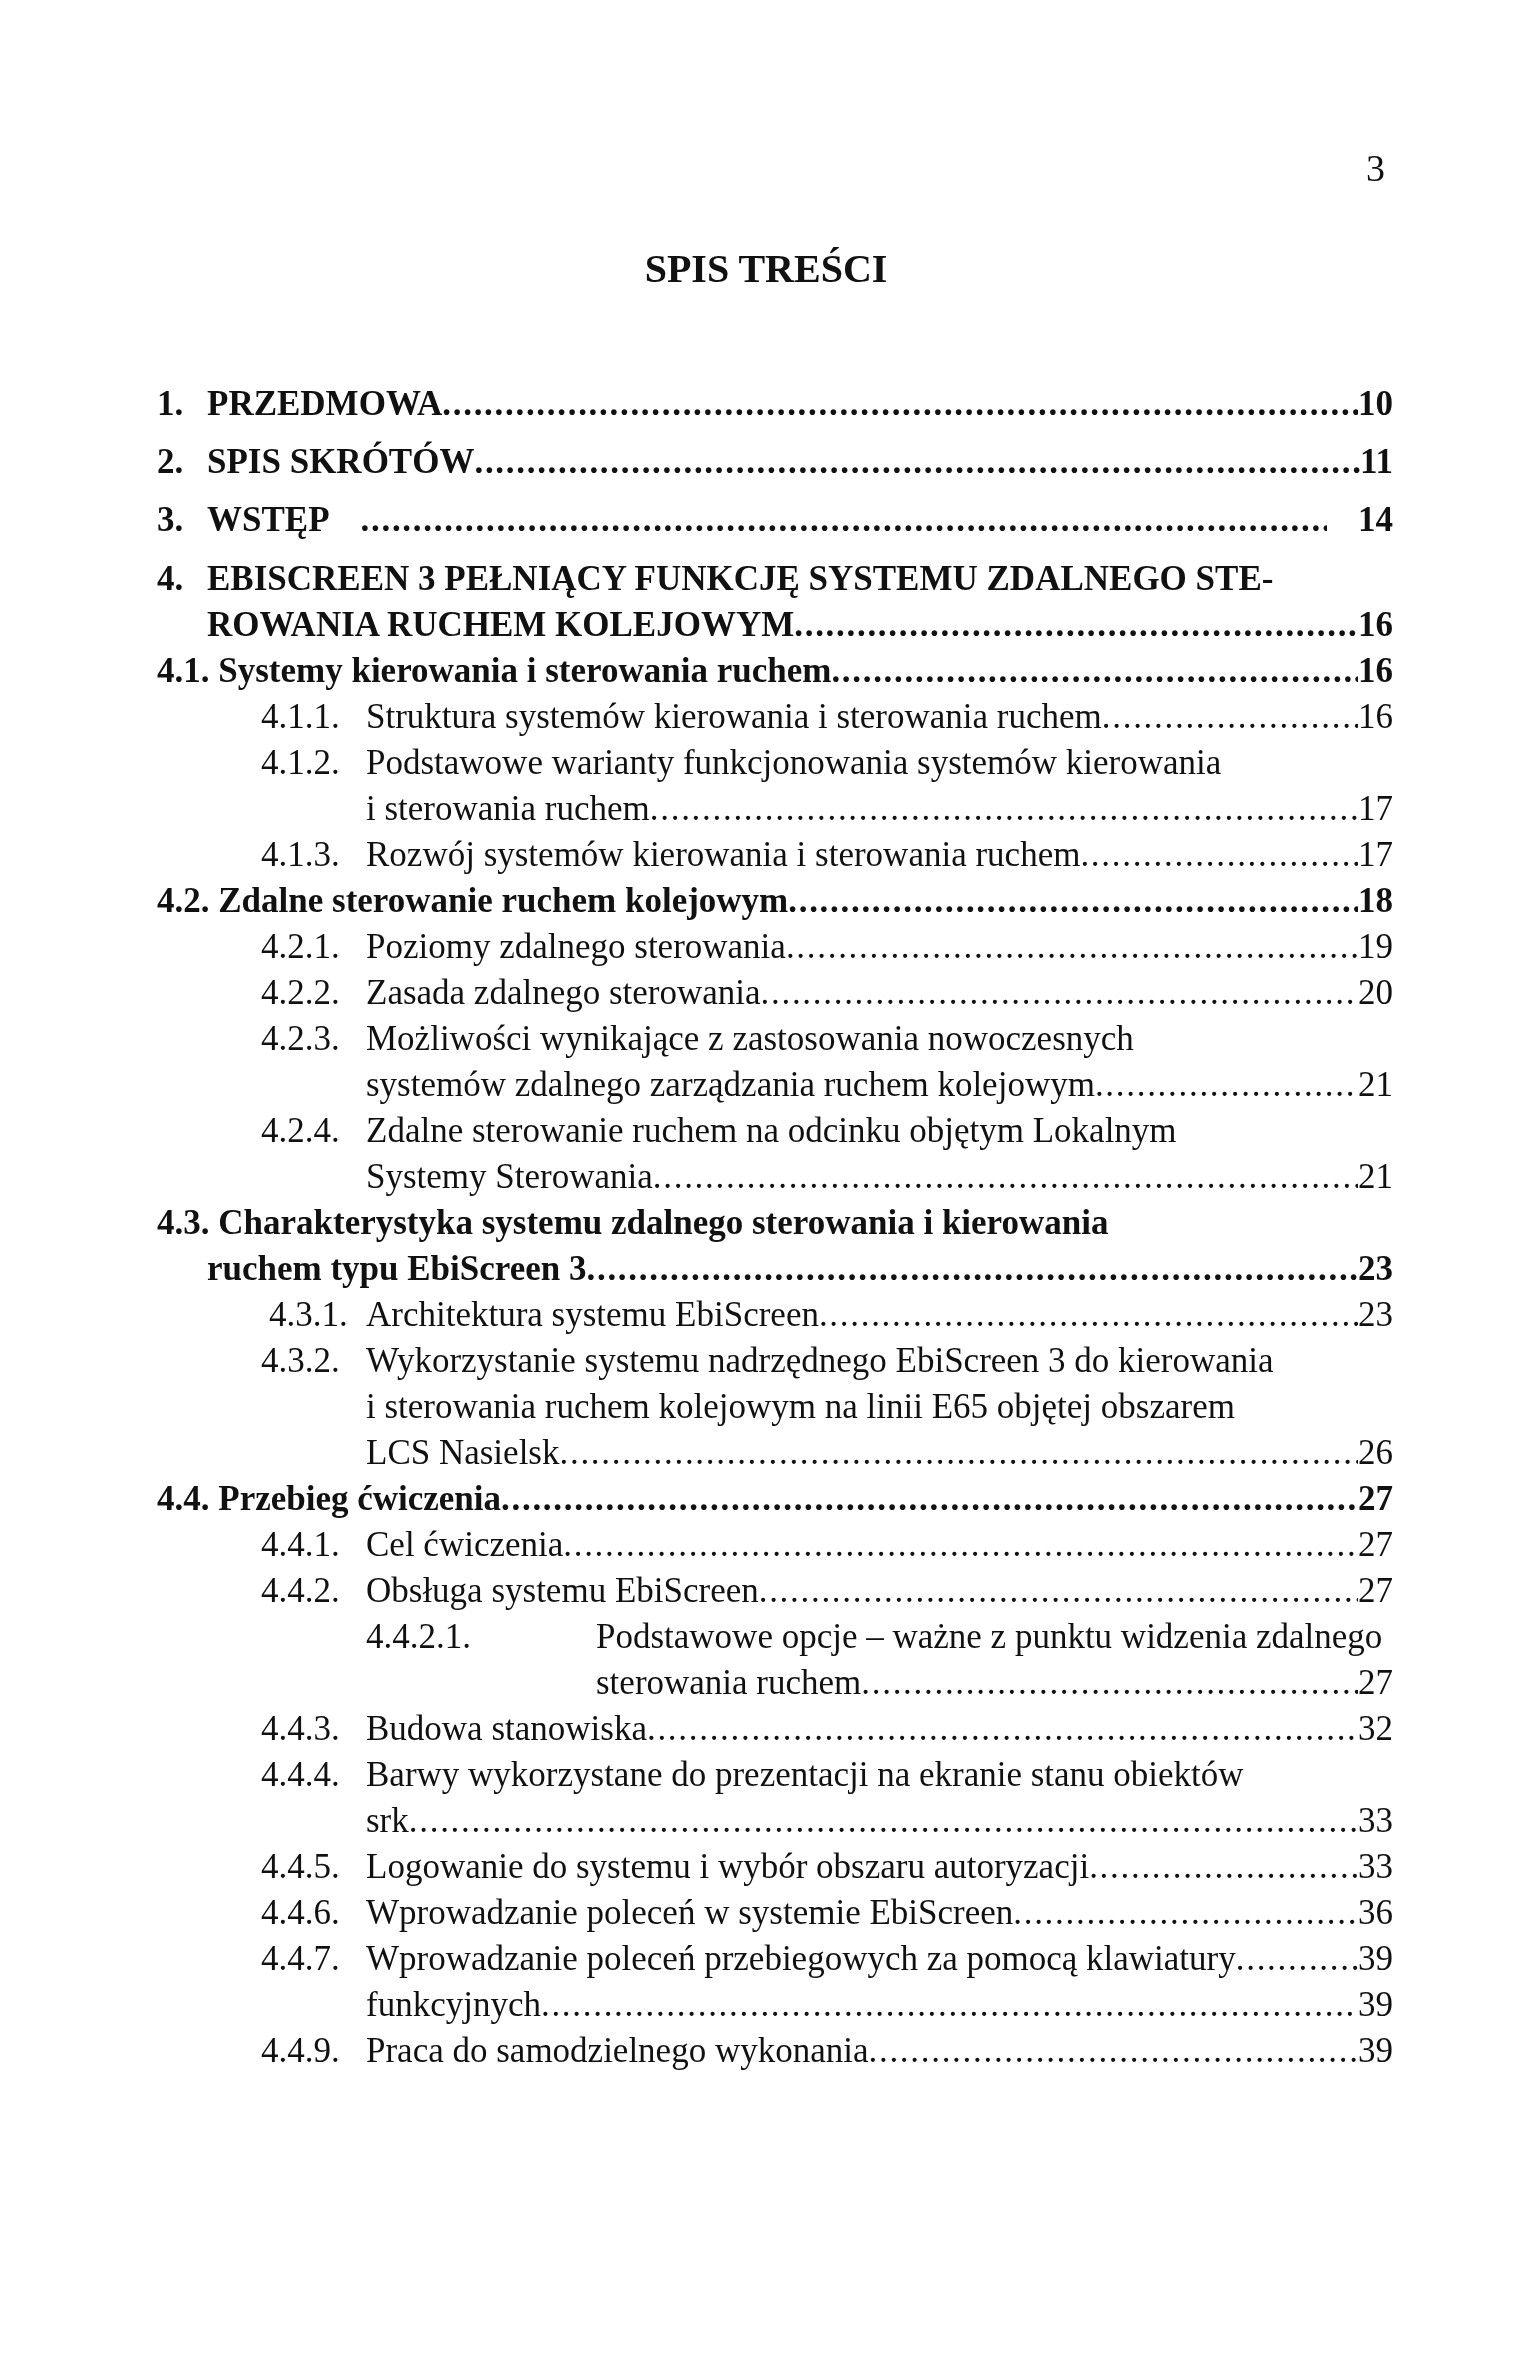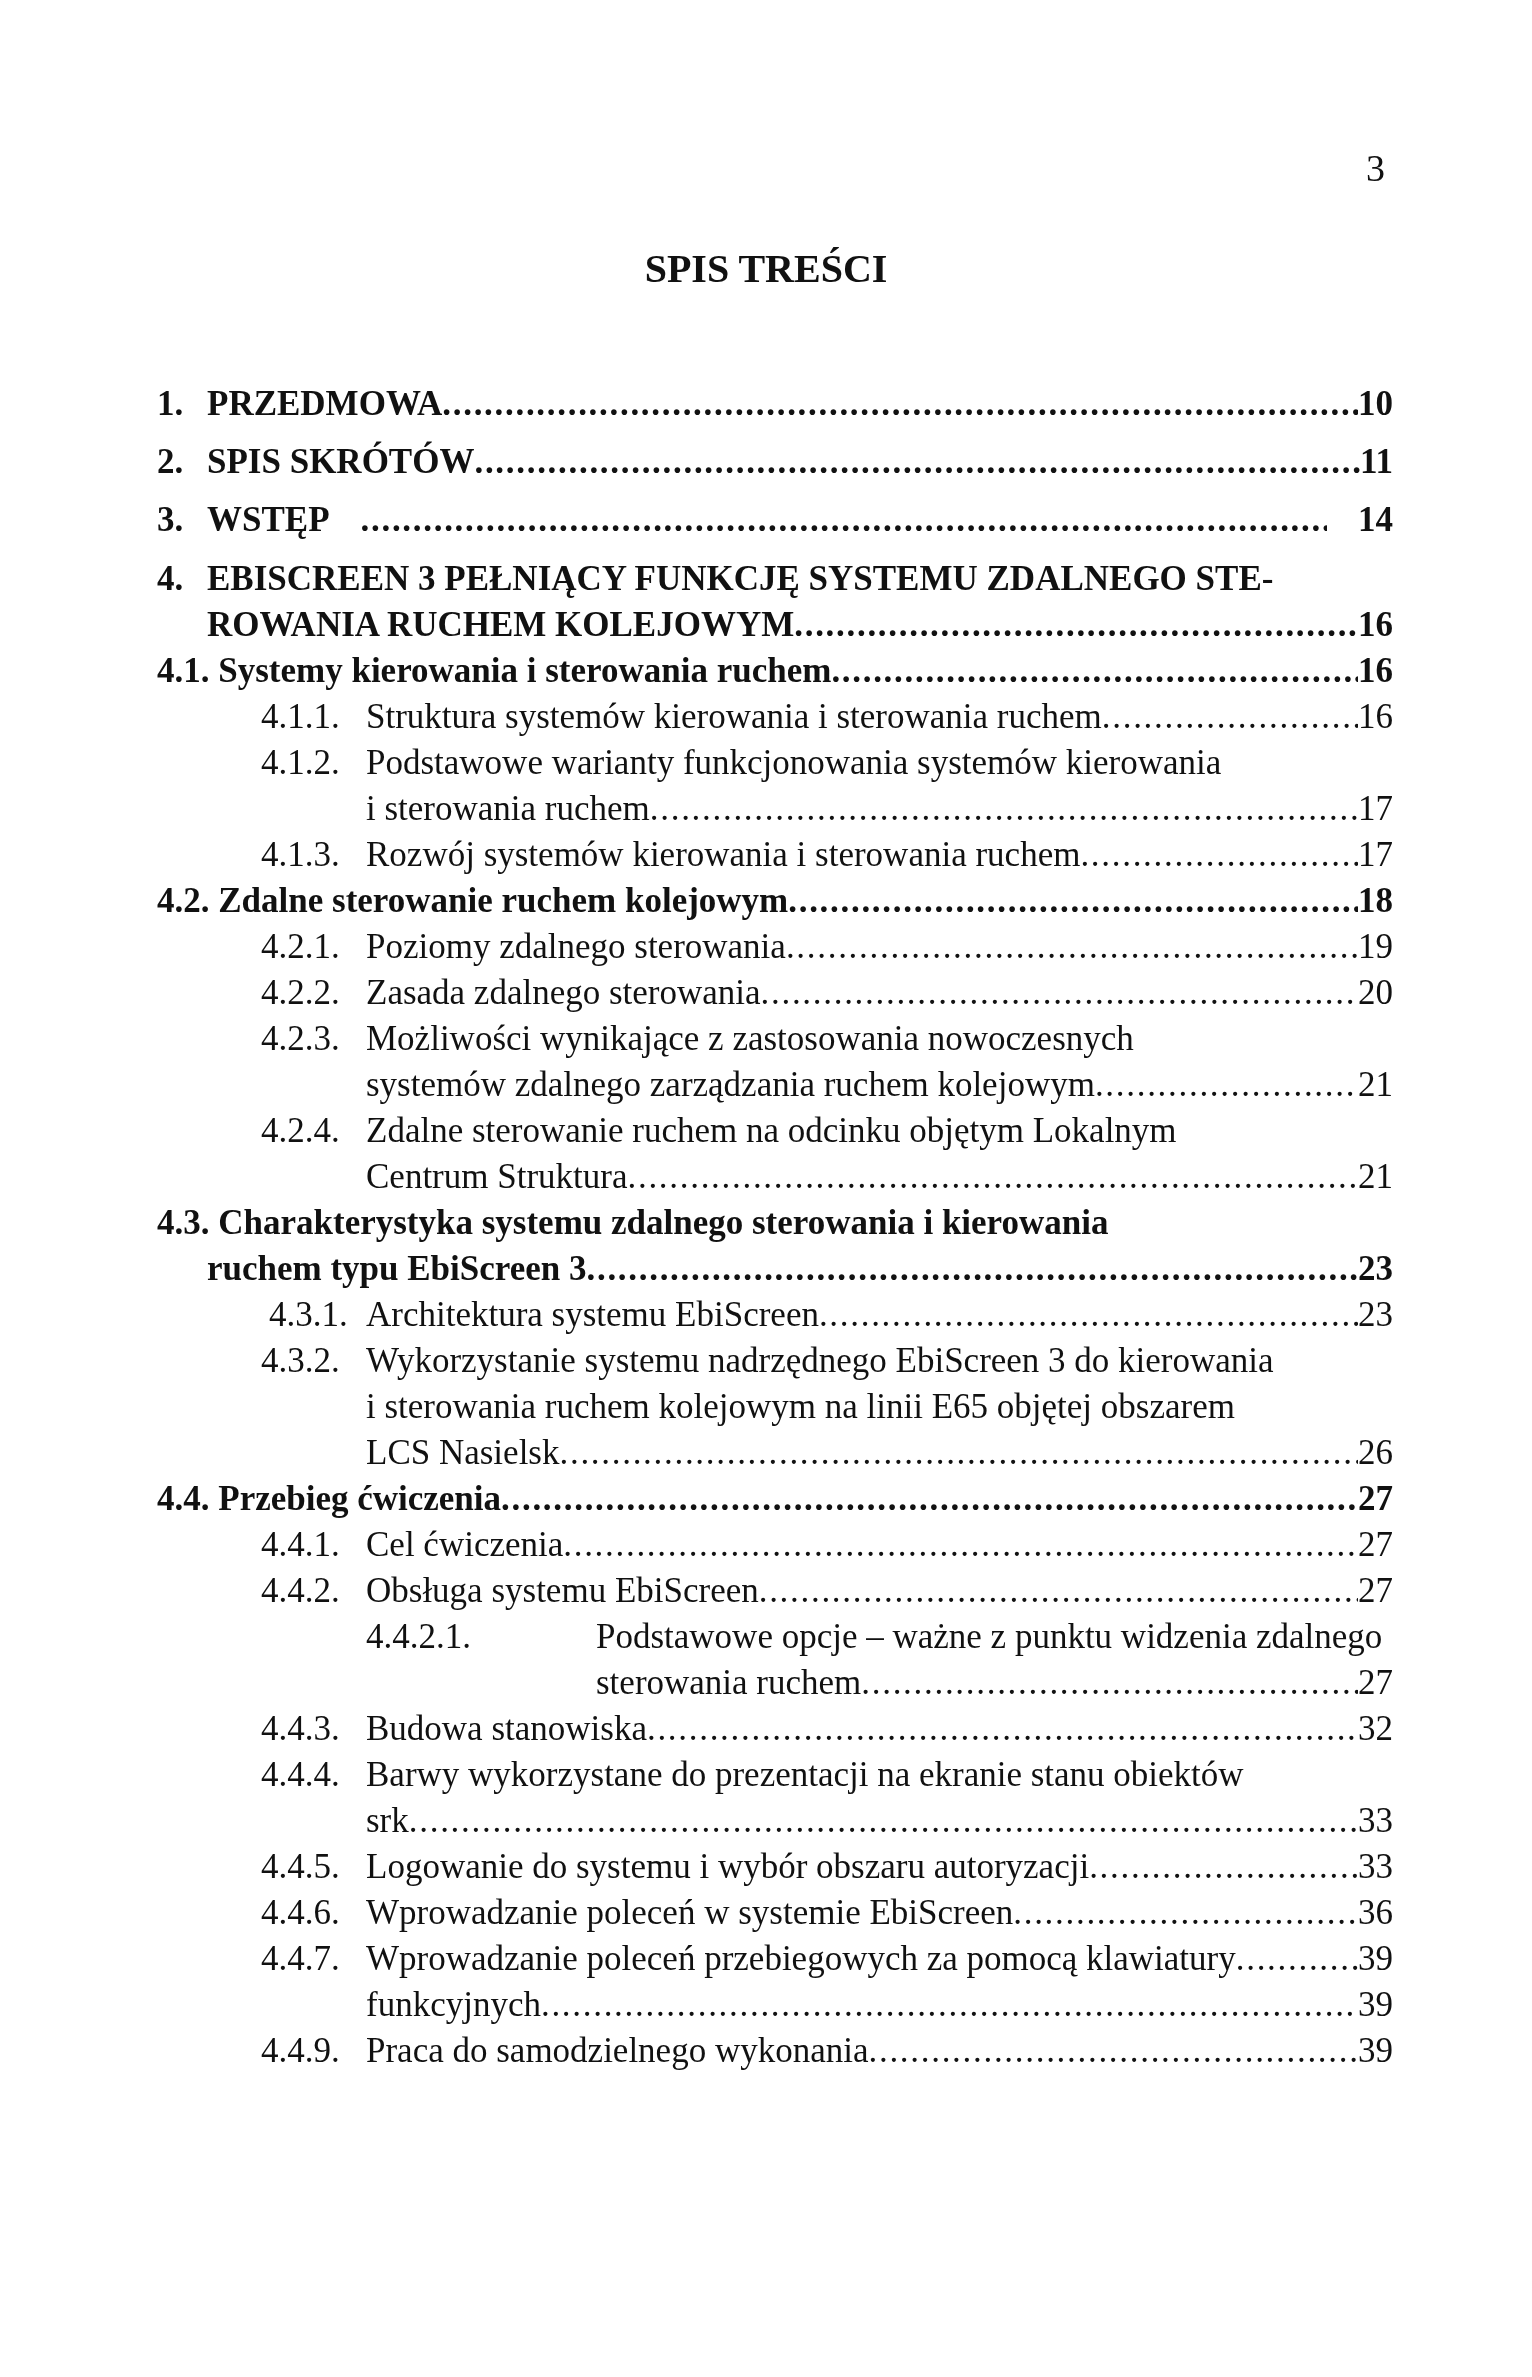--- a/index.html
+++ b/index.html
@@ -137,21 +137,21 @@
       </div>
     </div>
     <div class="row">
       <span class="num" style="left: 104px;">4.2.4.</span>
       <div class="entry" style="left: 209px; right: auto;">
         <span class="t">Zdalne sterowanie ruchem na odcinku objętym Lokalnym</span>
       </div>
     </div>
     <div class="row">
       <div class="entry" style="left: 209px;">
-        <span class="t">Centrum Struktura</span>
+        <span class="t">Systemy Sterowania</span>
         <span class="dots"></span>
         <span class="p">21</span>
       </div>
     </div>
     <div class="row bold">
       <div class="entry" style="left: 0px; right: auto;">
         <span class="t">4.3. Charakterystyka systemu zdalnego sterowania i kierowania</span>
       </div>
     </div>
     <div class="row bold">

